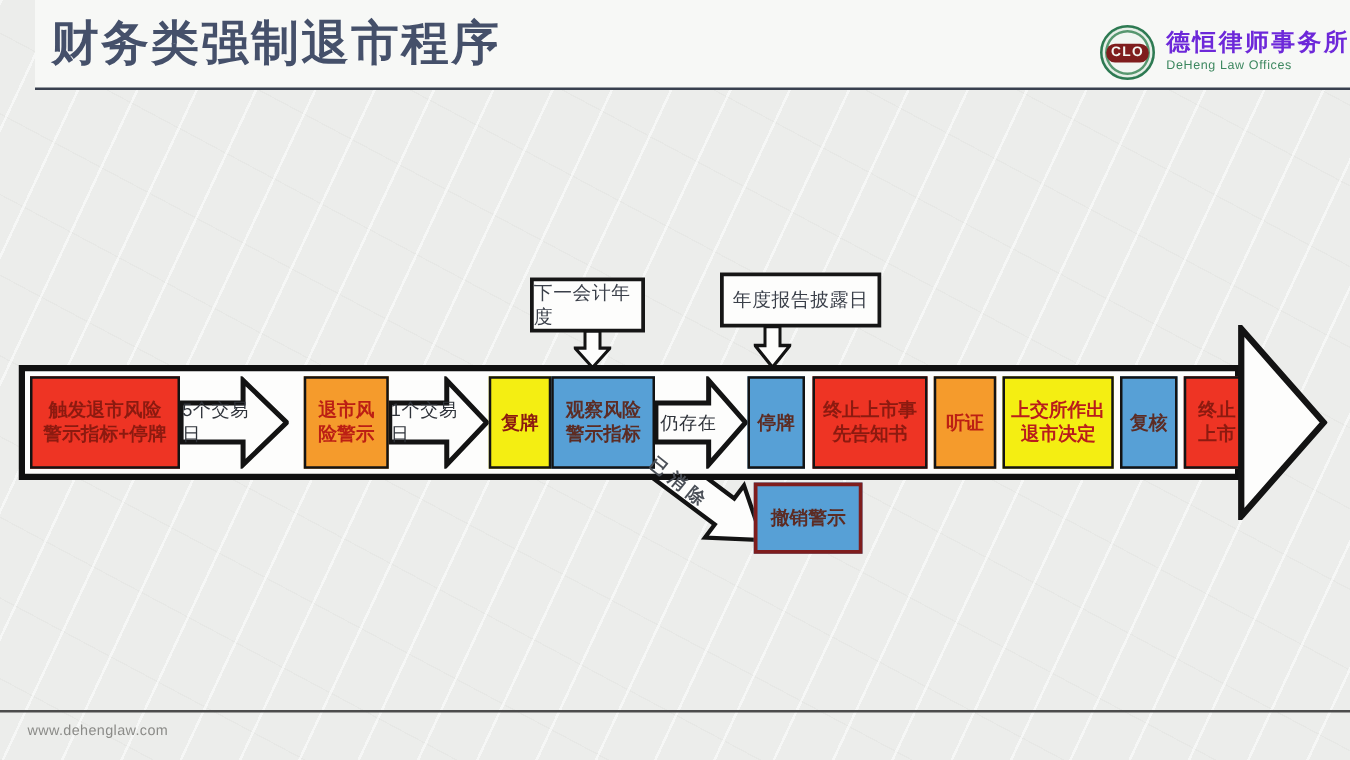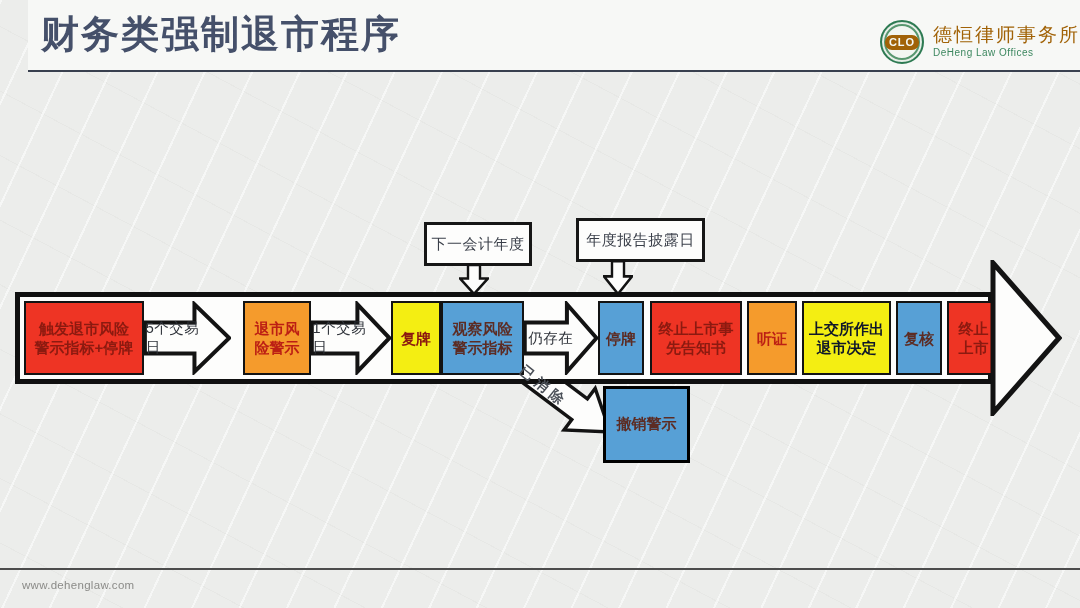--- a/index.html
+++ b/index.html
@@ -25,75 +25,75 @@
     font-size:38px;line-height:44px;letter-spacing:2px;color:#45506a;
   }
   .logo{position:absolute;right:28px;top:20px;height:44px;display:flex;align-items:center;gap:9px;}
   .logo-emblem{
     width:40px;height:40px;border-radius:50%;
     border:2px solid #2d7a52;background:#f2f6f2;
     box-shadow:inset 0 0 0 2px #e7efe8, inset 0 0 0 4px #57976f;
     display:flex;align-items:center;justify-content:center;position:relative;
   }
   .logo-monogram{
-    background:#a16207;color:#f4f8f4;font-size:11px;font-weight:bold;
+    background:#7f1d1d;color:#f4f8f4;font-size:11px;font-weight:bold;
     padding:1px 4px;border-radius:7px;letter-spacing:1px;line-height:13px;
   }
-  .logo-cn{font-size:19px;font-weight:normal;color:#a16207;letter-spacing:2px;line-height:21px;}
+  .logo-cn{font-size:19px;font-weight:bold;color:#6d28d9;letter-spacing:2px;line-height:21px;}
   .logo-en{font-size:10px;color:#3c875f;letter-spacing:.5px;line-height:16px;}
   
   .strip{
     position:absolute;left:15px;top:292px;width:978px;height:92px;
     background:#fdfdfc;border:5px solid #101010;box-sizing:border-box;
     display:flex;align-items:stretch;padding:4px;z-index:3;
   }
   .pbox{
     flex:none;display:flex;align-items:center;justify-content:center;
     text-align:center;white-space:pre-line;
     font-size:15px;font-weight:bold;line-height:19px;
     border:2px solid #131313;box-sizing:border-box;
   }
   .bg-red{background:#ee3424;}
   .bg-orange{background:#f59b2c;}
   .bg-yellow{background:#f4ee12;}
   .bg-blue{background:#57a0d6;}
   .t-darkred{color:#8c1a10;}
   .t-red{color:#bc1f14;margin-left:12px;}
   .t-maroon{color:#5c2c24;}
-  .t-dark{color:#0f172a;}
+  .t-dark{color:#b91c1c;}
   .harrow{flex:none;position:relative;}
   .harrow svg{position:absolute;inset:0;width:100%;height:100%;}
   .harrow span{
     position:absolute;left:2%;right:30%;top:0;bottom:0;
     display:flex;align-items:center;justify-content:center;
     font-size:14.5px;color:#2f333a;letter-spacing:.5px;
   }
   
   .callout{
     position:absolute;background:#fdfdfc;border:3px solid #161616;box-sizing:border-box;
     display:flex;align-items:center;justify-content:center;
     font-size:15px;color:#3a3f49;z-index:2;letter-spacing:.5px;
   }
-  .callout-1{left:424px;top:222px;width:108px;height:44px;}
+  .callout-1{left:424px;top:222px;width:92px;height:44px;}
   .callout-2{left:576px;top:218px;width:129px;height:44px;}
   .varrow{position:absolute;z-index:2;}
   .varrow-1{left:459px;top:264px;width:30px;height:31px;}
   .varrow-2{left:603px;top:260px;width:30px;height:35px;}
   .varrow svg{width:100%;height:100%;display:block;}
   
   .branch-arrow{position:absolute;left:514px;top:360px;width:100px;height:80px;z-index:2;}
   .branch-arrow svg{width:100%;height:100%;display:block;}
   .branch-label{
     position:absolute;left:527px;top:362px;z-index:3;
     transform:rotate(39deg);transform-origin:0 0;
     font-size:14px;font-weight:bold;color:#4a4f57;letter-spacing:5px;white-space:nowrap;
   }
   .branch-box{
-    position:absolute;left:603px;top:386px;width:87px;height:77px;z-index:2;
-    border:3px solid #000000;box-sizing:border-box;
+    position:absolute;left:603px;top:386px;width:87px;height:57px;z-index:2;
+    border:3px solid #7f1d1d;box-sizing:border-box;
     display:flex;align-items:center;justify-content:center;
     font-size:15px;font-weight:bold;
   }
   
   .end-arrow{position:absolute;left:990px;top:260px;width:72px;height:156px;z-index:4;}
   .end-arrow svg{width:100%;height:100%;display:block;}
   
   .footer-line{position:absolute;left:0;top:568px;width:1080px;height:0;border-top:2px solid #4c4c4c;}
   .footer-url{position:absolute;left:22px;top:579px;font-size:11.5px;color:#8b8b88;letter-spacing:.3px;}
   .footer-page{position:absolute;left:0;top:576px;width:1080px;text-align:center;font-size:15px;color:#3e3e3e;margin-top:36px;}

